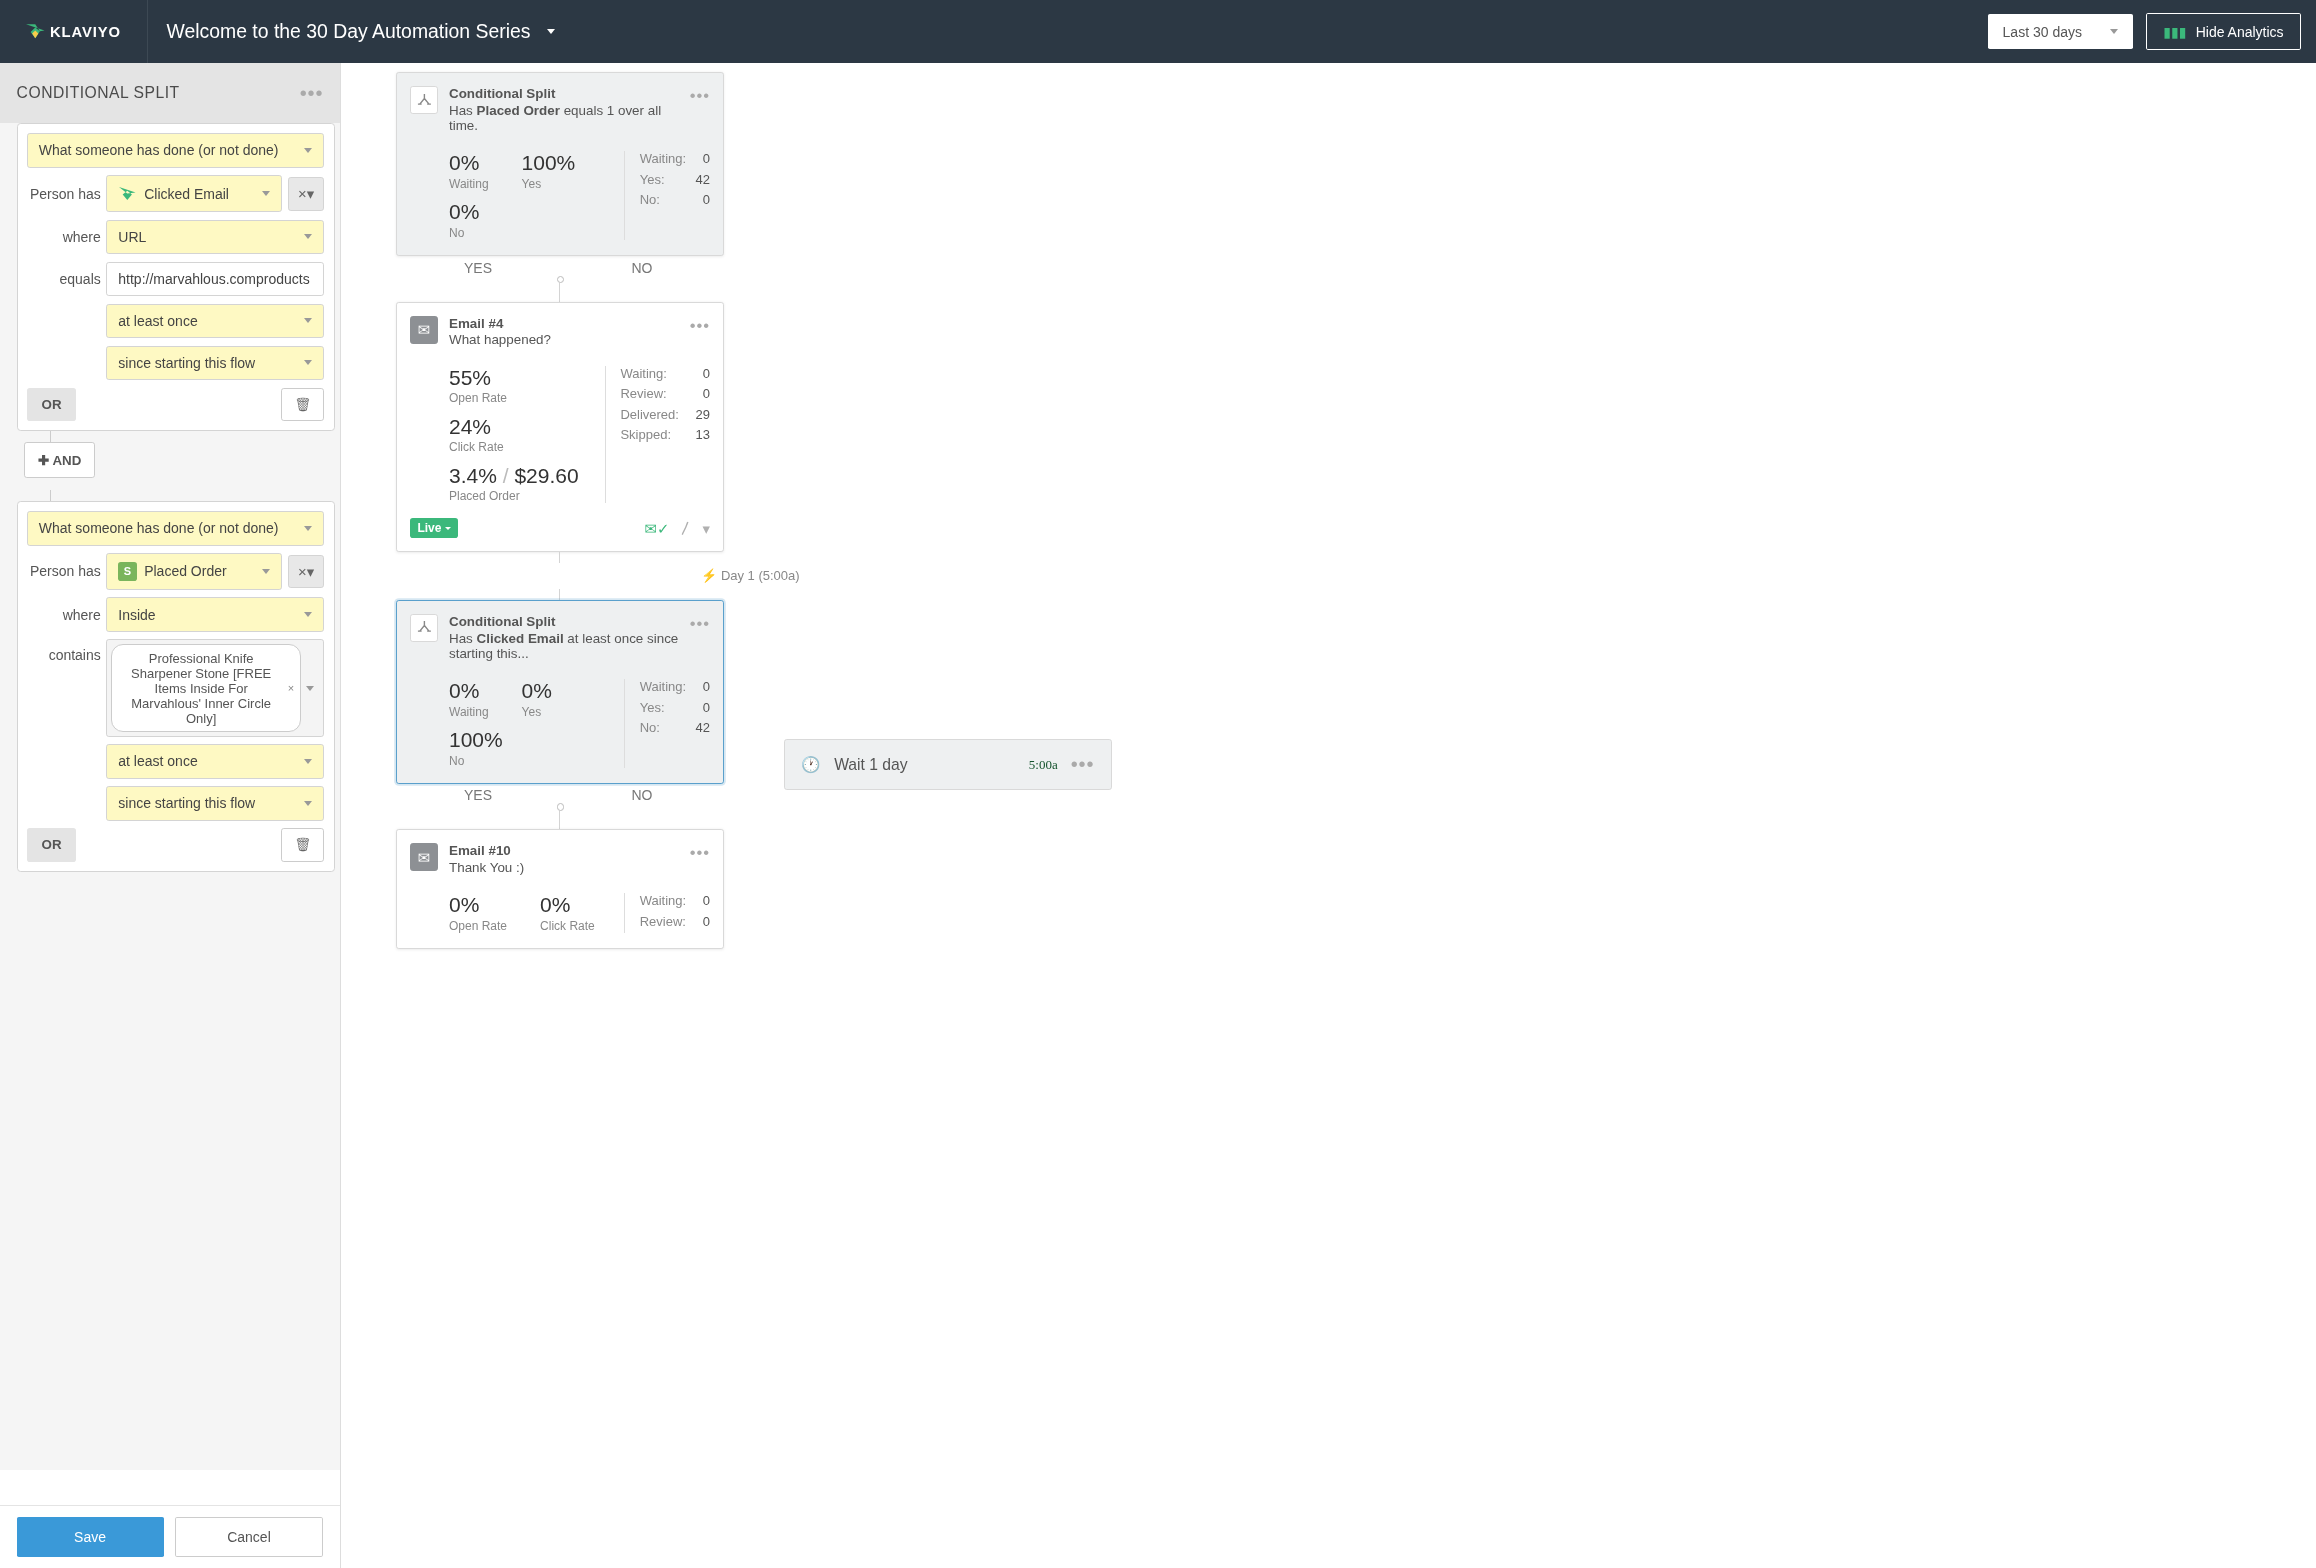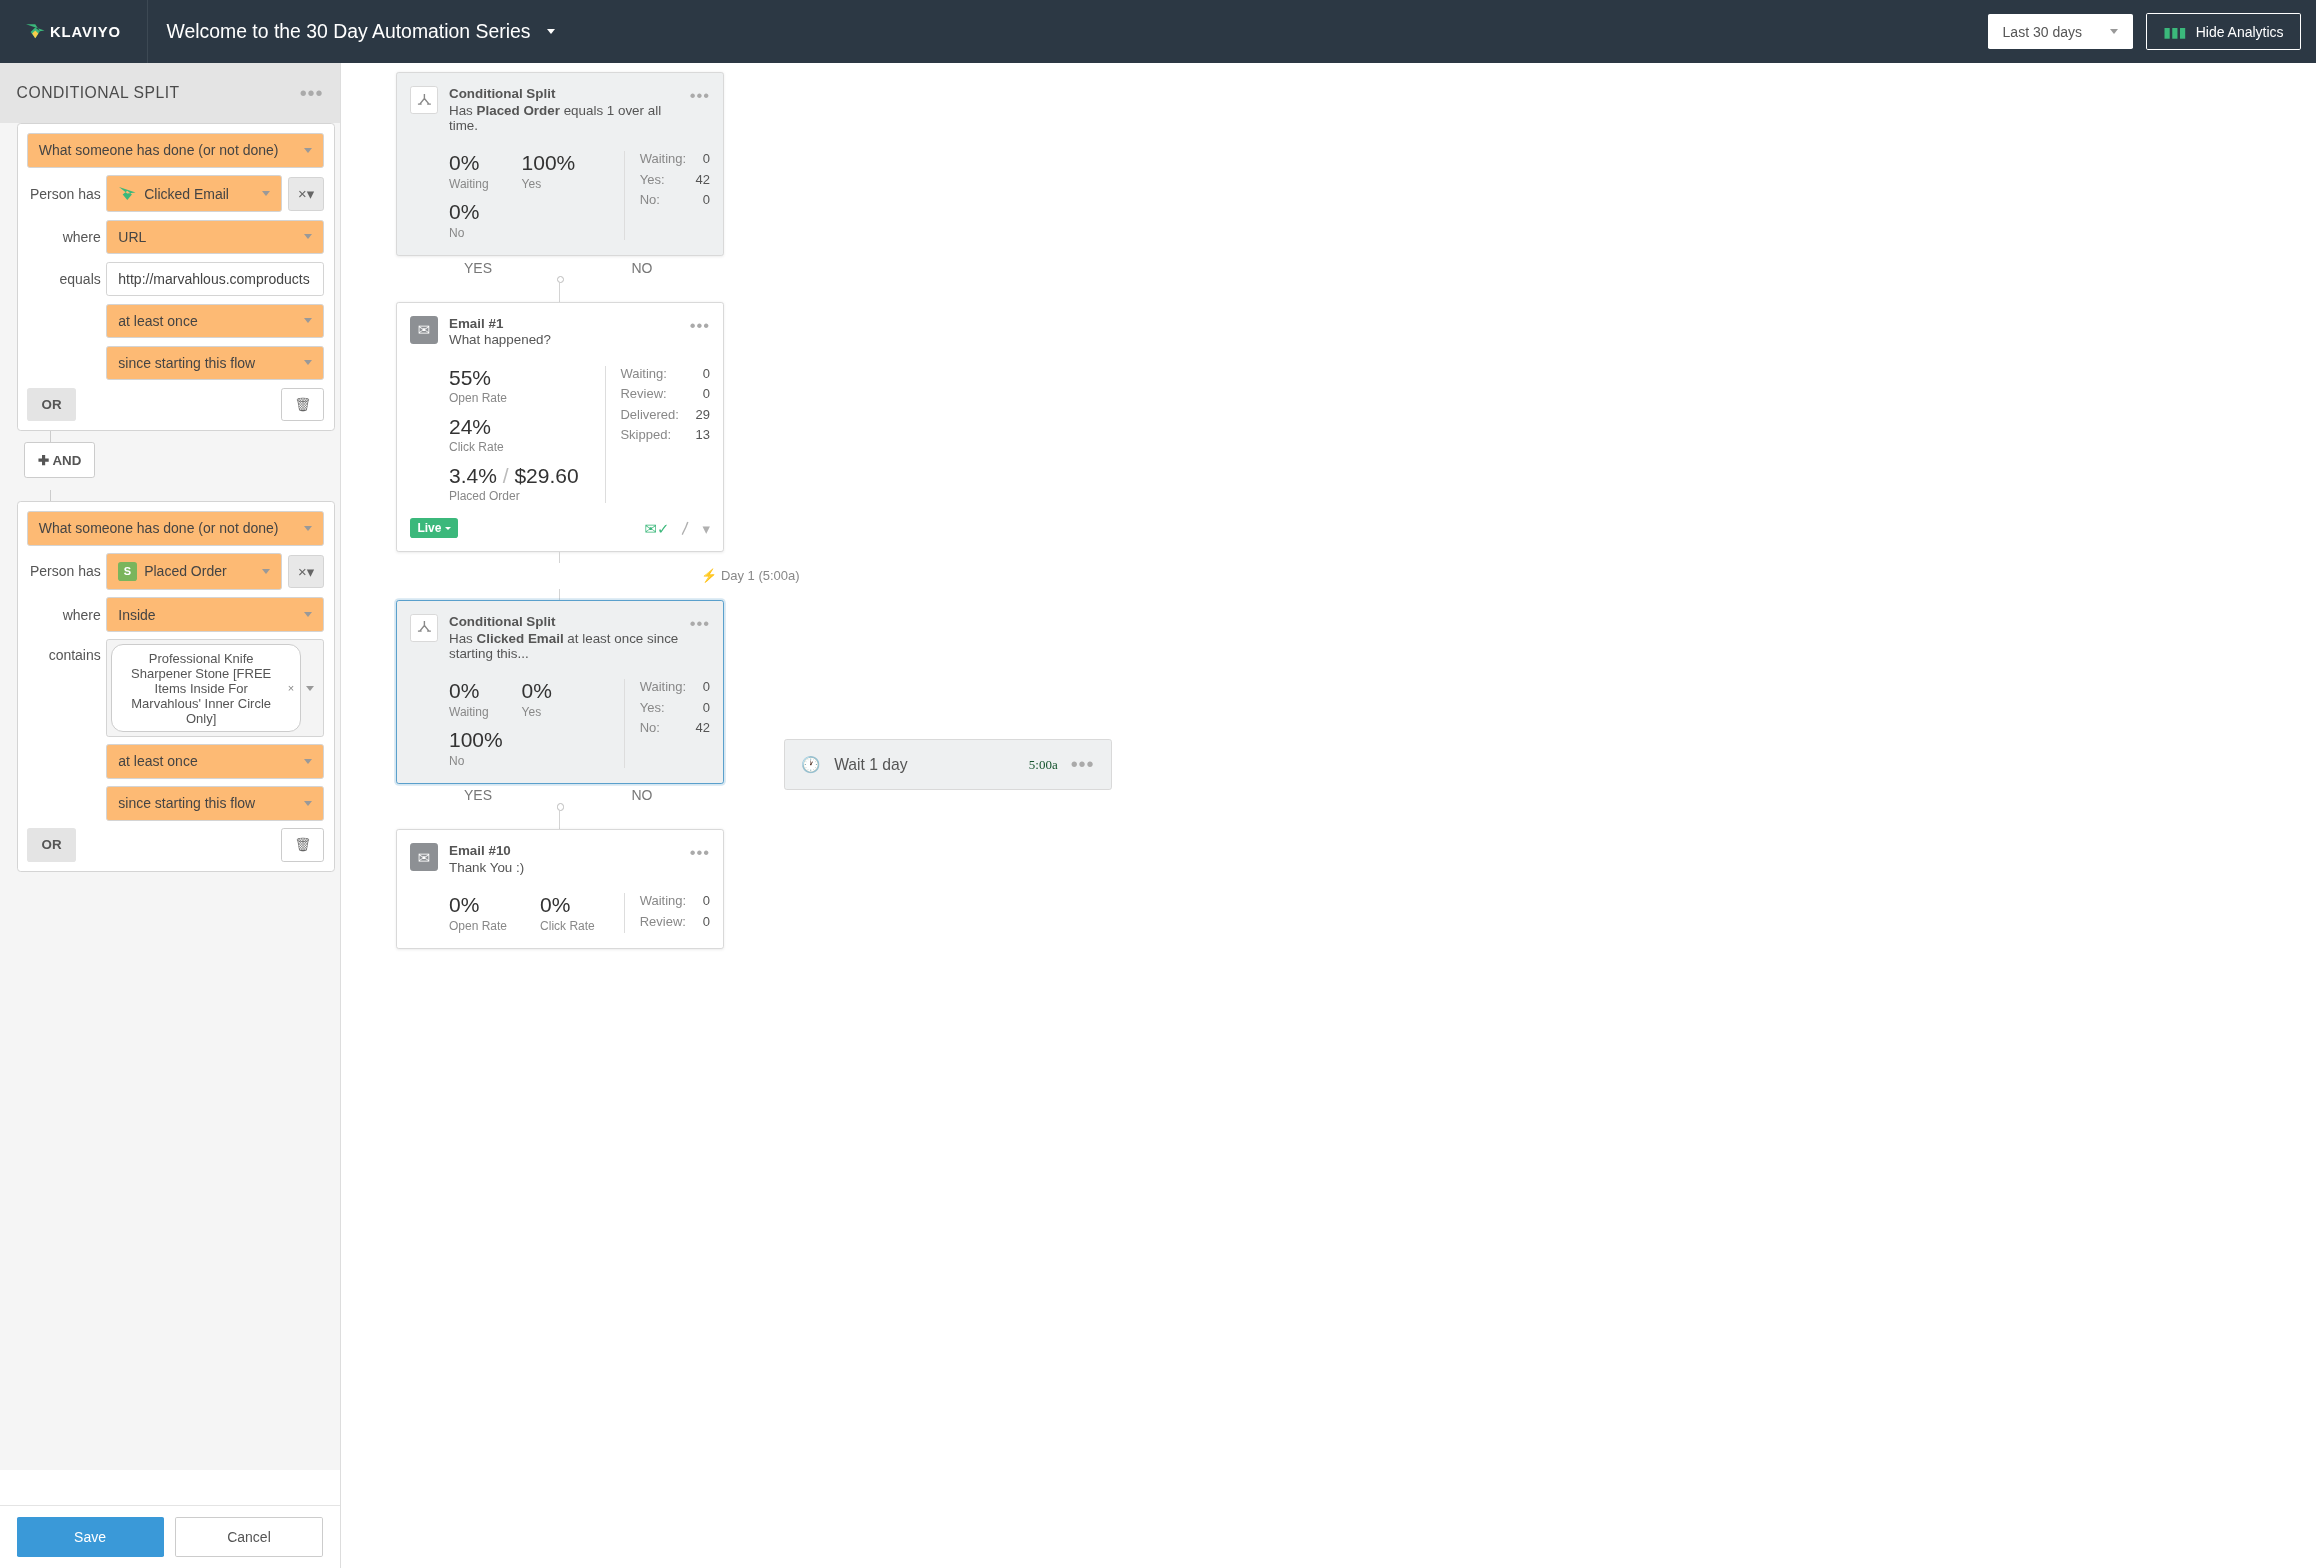--- a/index.html
+++ b/index.html
@@ -23,21 +23,21 @@
 .sb-scroll { flex: 1; overflow-y: auto; position: relative; background: #f5f5f5; padding: 0 5.5px 11px 16.6px;}
 .sb-footer { background: #fff; padding: 11px 16.6px; display: flex; gap: 11px; border-top: 0.9px solid #e4e4e4; margin-top: 35px; }
 .btn { padding: 11px 0; border: none; border-radius: 1.8px; cursor: pointer; font-size: 14px; flex: 1; }
 .btn-primary { background: #3a99d8; color: #fff; }
 .btn-secondary { background: #fff; color: #555; border: 0.9px solid #ccc; }
 
 
 .cond-group { border: 0.9px solid #d4d4d4; border-radius: 3.7px; background: #fff; padding: 9.2px; margin-bottom: 0; }
 .select-row { display: flex; align-items: center; margin-bottom: 7.4px; gap: 5.5px; }
 .lbl { width: 74px; text-align: right; color: #555; font-size: 14px; flex-shrink: 0; }
-.sel { flex: 1; background: #fdba74; border: 0.9px solid #d4d4d4; border-radius: 2.8px; padding: 8.3px 11px; display: flex; align-items: center; justify-content: space-between; color: #444; font-size: 14px; cursor:pointer;}
+.sel { flex: 1; background: #fef9c3; border: 0.9px solid #d4d4d4; border-radius: 2.8px; padding: 8.3px 11px; display: flex; align-items: center; justify-content: space-between; color: #444; font-size: 14px; cursor:pointer;}
 .sel.full { width: 100%; }
 .filter-btn { background: #e8e8e8; border: 0.9px solid #d4d4d4; border-radius: 2.8px; padding: 7.4px 9.2px; color: #666; cursor:pointer;}
 .input-box { flex: 1; border: 0.9px solid #d4d4d4; border-radius: 2.8px; padding: 8.3px 11px; background: #fff; }
 .input-box input { border: none; outline: none; width: 100%; font-size: 14px; color: #444; }
 .or-row { display: flex; justify-content: space-between; align-items: center; margin-top: 7.4px; }
 .or-btn { background: #e4e4e4; border: none; padding: 9.2px 14.8px; border-radius: 2.8px; color: #555; font-weight: 600; cursor:pointer;}
 .trash-btn { background: #fff; border: 0.9px solid #ccc; padding: 8.3px 12px; border-radius: 2.8px; color: #666; cursor:pointer;}
 .and-connector { width: 0.9px; height: 11px; background: #ccc; margin-left: 33px; }
 .and-btn { background: #fff; border: 0.9px solid #ccc; padding: 9.2px 13px; border-radius: 2.8px; color: #555; font-weight: 600; cursor:pointer; margin-left: 7.4px; margin-top: 0; margin-bottom: 12px;}
 .tag-box { border: 0.9px solid #d4d4d4; border-radius: 2.8px; background: #f4f4f4; padding: 3.7px; display:flex; align-items:center; flex:1; cursor:pointer;}
@@ -299,21 +299,21 @@
             <div class="y">YES</div>
             <div class="n">NO</div>
           </div>
         <div class="dotcircle"></div>
         <div class="vline" style="height:18.5px;"></div>
 
         <div class="card email">
           <div class="card-head">
             <div class="card-icon">✉</div>
             <div class="card-titles">
-              <div class="card-title">Email #1</div>
+              <div class="card-title">Email #4</div>
               <div class="card-sub">What happened?</div>
             </div>
             <div class="card-menu">•••</div>
           </div>
           <div class="card-body">
             <div class="metrics">
               <div class="metric">
                   <div class="big">55%</div>
                   <div class="sm">Open Rate</div>
                 </div>

